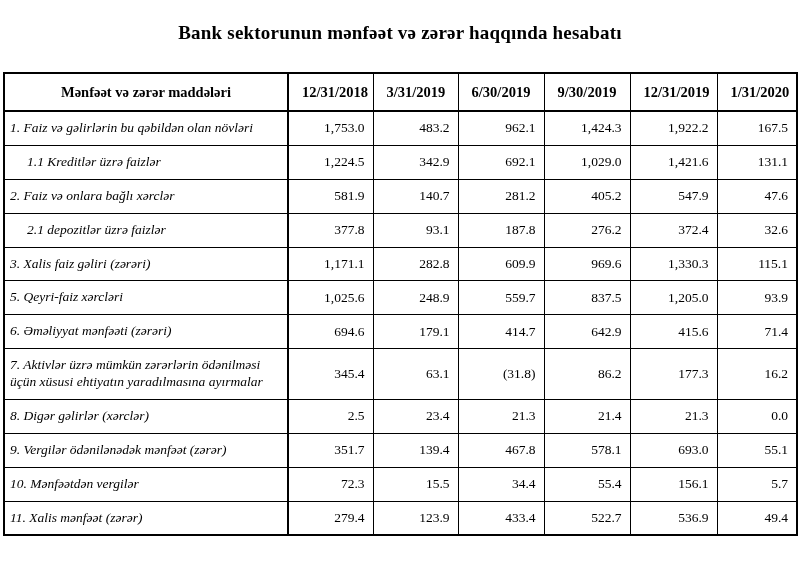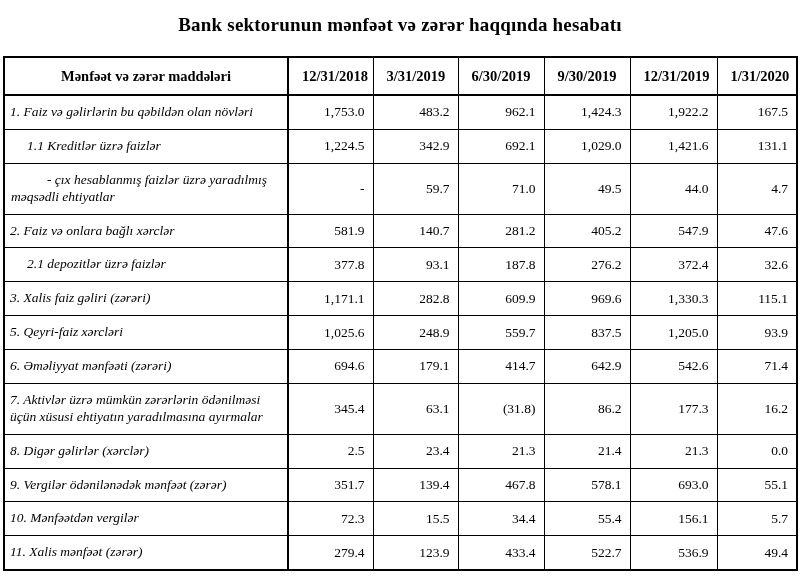--- a/index.html
+++ b/index.html
@@ -13,21 +13,21 @@
     width: 800px;
     height: 587px;
     background: #ffffff;
     box-sizing: border-box;
     overflow: hidden;
   }
   .report-title {
     text-align: center;
     font-size: 19px;
     font-weight: bold;
-    margin: 8px;
+    margin: 16px;
     padding: 6px 0 12px 0;
     letter-spacing: 0.2px;
   }
   table.report {
     border-collapse: collapse;
     table-layout: fixed;
     width: 793px;
     margin-left: 3px;
     border: 2px solid #000;
   }
@@ -110,29 +110,20 @@
         <tr>
           <td class="label-cell indent-1">1.1 Kreditlər üzrə faizlər</td>
           <td class="num-cell">1,224.5</td>
           <td class="num-cell">342.9</td>
           <td class="num-cell">692.1</td>
           <td class="num-cell">1,029.0</td>
           <td class="num-cell">1,421.6</td>
           <td class="num-cell">131.1</td>
         </tr>
         <tr>
-          <td class="label-cell indent-2">-  çıx hesablanmış faizlər üzrə yaradılmış məqsədli ehtiyatlar</td>
-          <td class="num-cell">-</td>
-          <td class="num-cell">59.7</td>
-          <td class="num-cell">71.0</td>
-          <td class="num-cell">49.5</td>
-          <td class="num-cell">44.0</td>
-          <td class="num-cell">4.7</td>
-        </tr>
-        <tr>
           <td class="label-cell indent-0">2. Faiz və onlara bağlı xərclər</td>
           <td class="num-cell">581.9</td>
           <td class="num-cell">140.7</td>
           <td class="num-cell">281.2</td>
           <td class="num-cell">405.2</td>
           <td class="num-cell">547.9</td>
           <td class="num-cell">47.6</td>
         </tr>
         <tr>
           <td class="label-cell indent-1">2.1 depozitlər üzrə faizlər</td>
@@ -160,21 +151,21 @@
           <td class="num-cell">837.5</td>
           <td class="num-cell">1,205.0</td>
           <td class="num-cell">93.9</td>
         </tr>
         <tr>
           <td class="label-cell indent-0">6. Əməliyyat mənfəəti (zərəri)</td>
           <td class="num-cell">694.6</td>
           <td class="num-cell">179.1</td>
           <td class="num-cell">414.7</td>
           <td class="num-cell">642.9</td>
-          <td class="num-cell">542.6</td>
+          <td class="num-cell">415.6</td>
           <td class="num-cell">71.4</td>
         </tr>
         <tr>
           <td class="label-cell indent-0">7. Aktivlər üzrə mümkün zərərlərin ödənilməsi üçün xüsusi ehtiyatın yaradılmasına ayırmalar</td>
           <td class="num-cell">345.4</td>
           <td class="num-cell">63.1</td>
           <td class="num-cell">(31.8)</td>
           <td class="num-cell">86.2</td>
           <td class="num-cell">177.3</td>
           <td class="num-cell">16.2</td>

